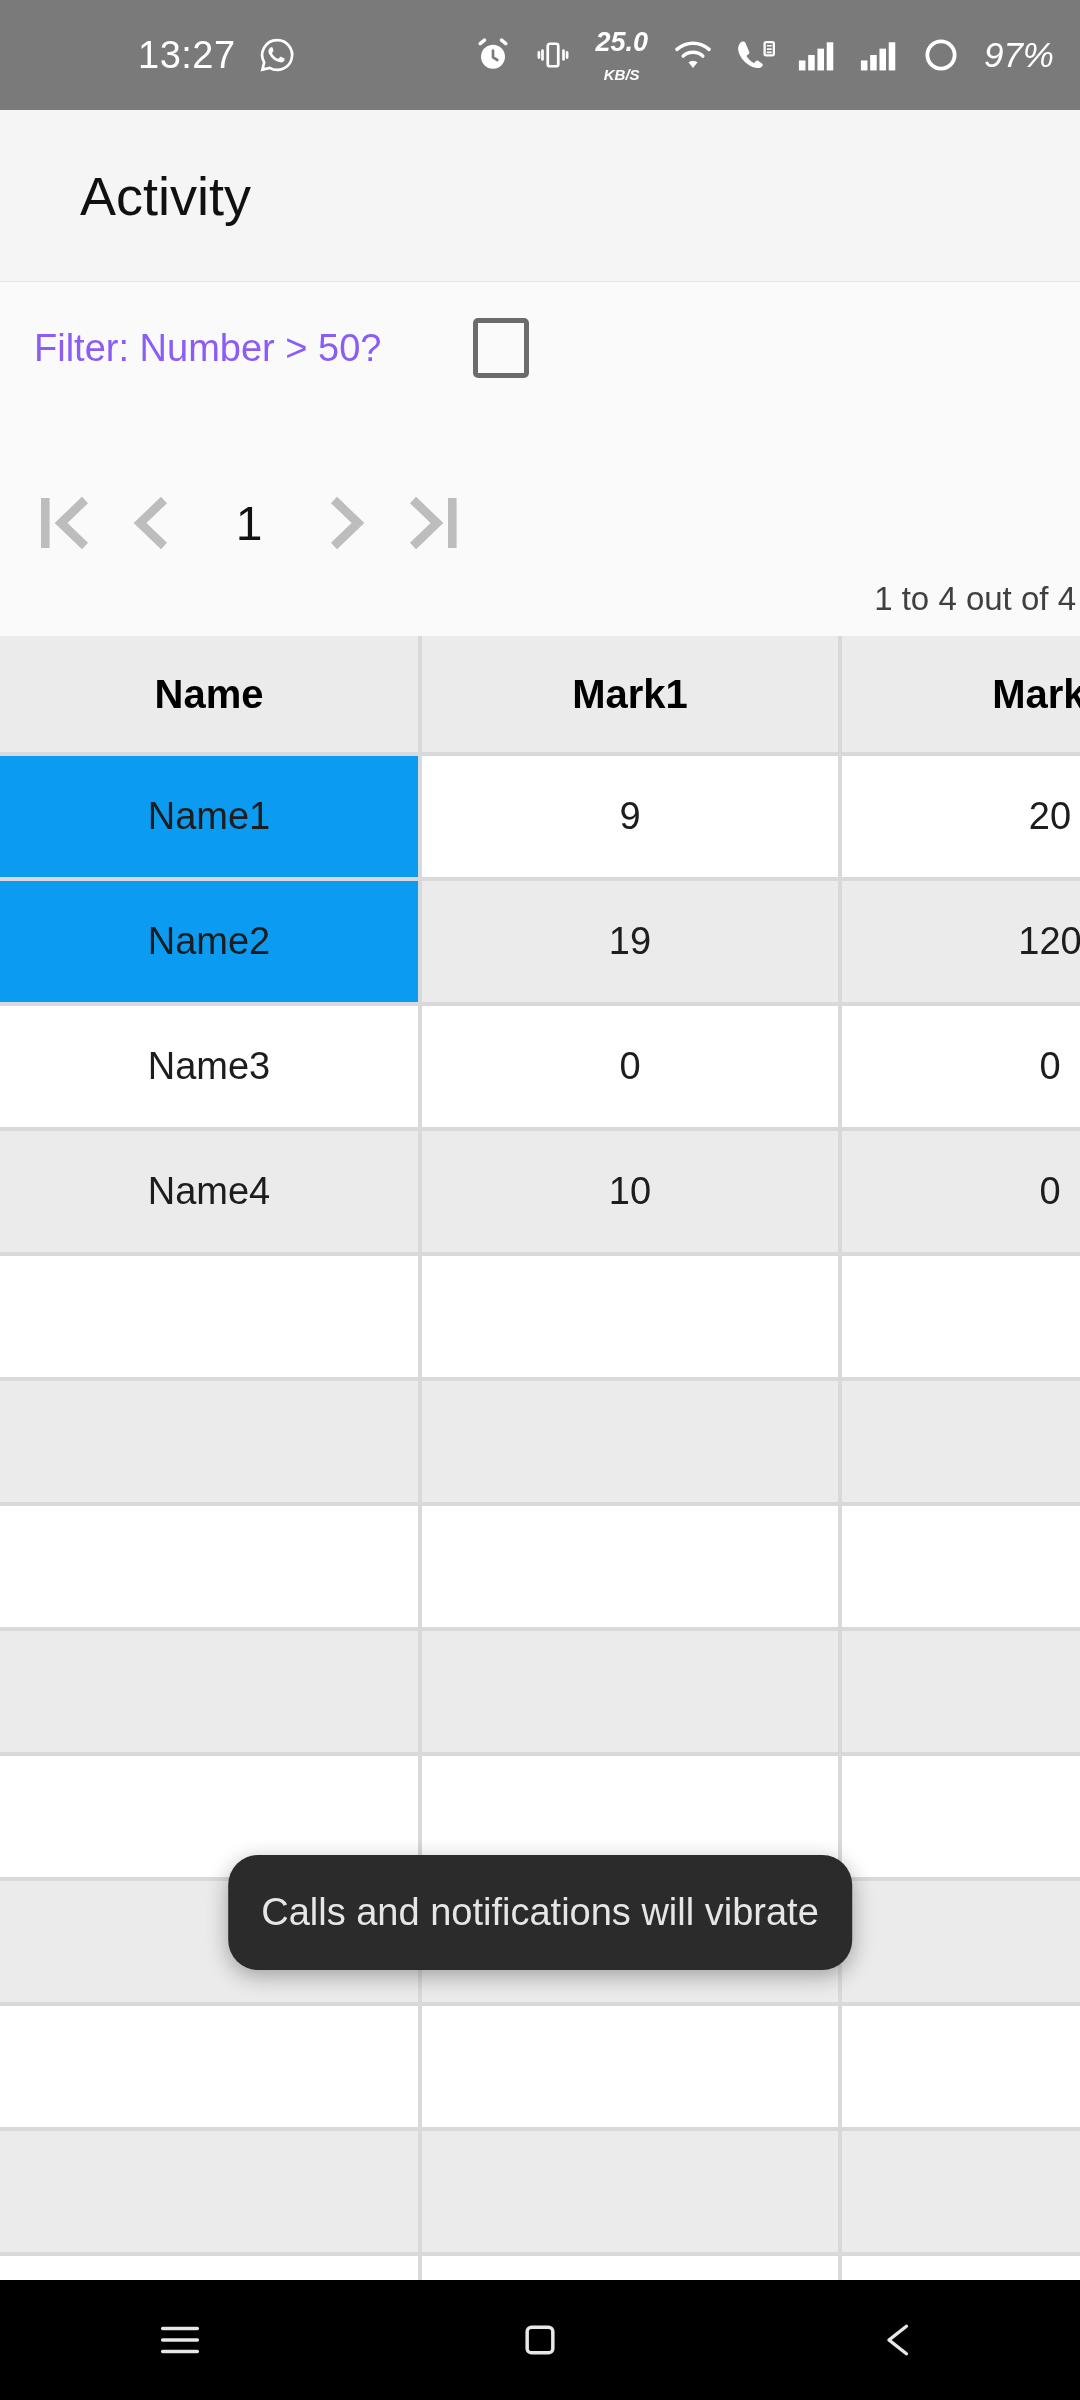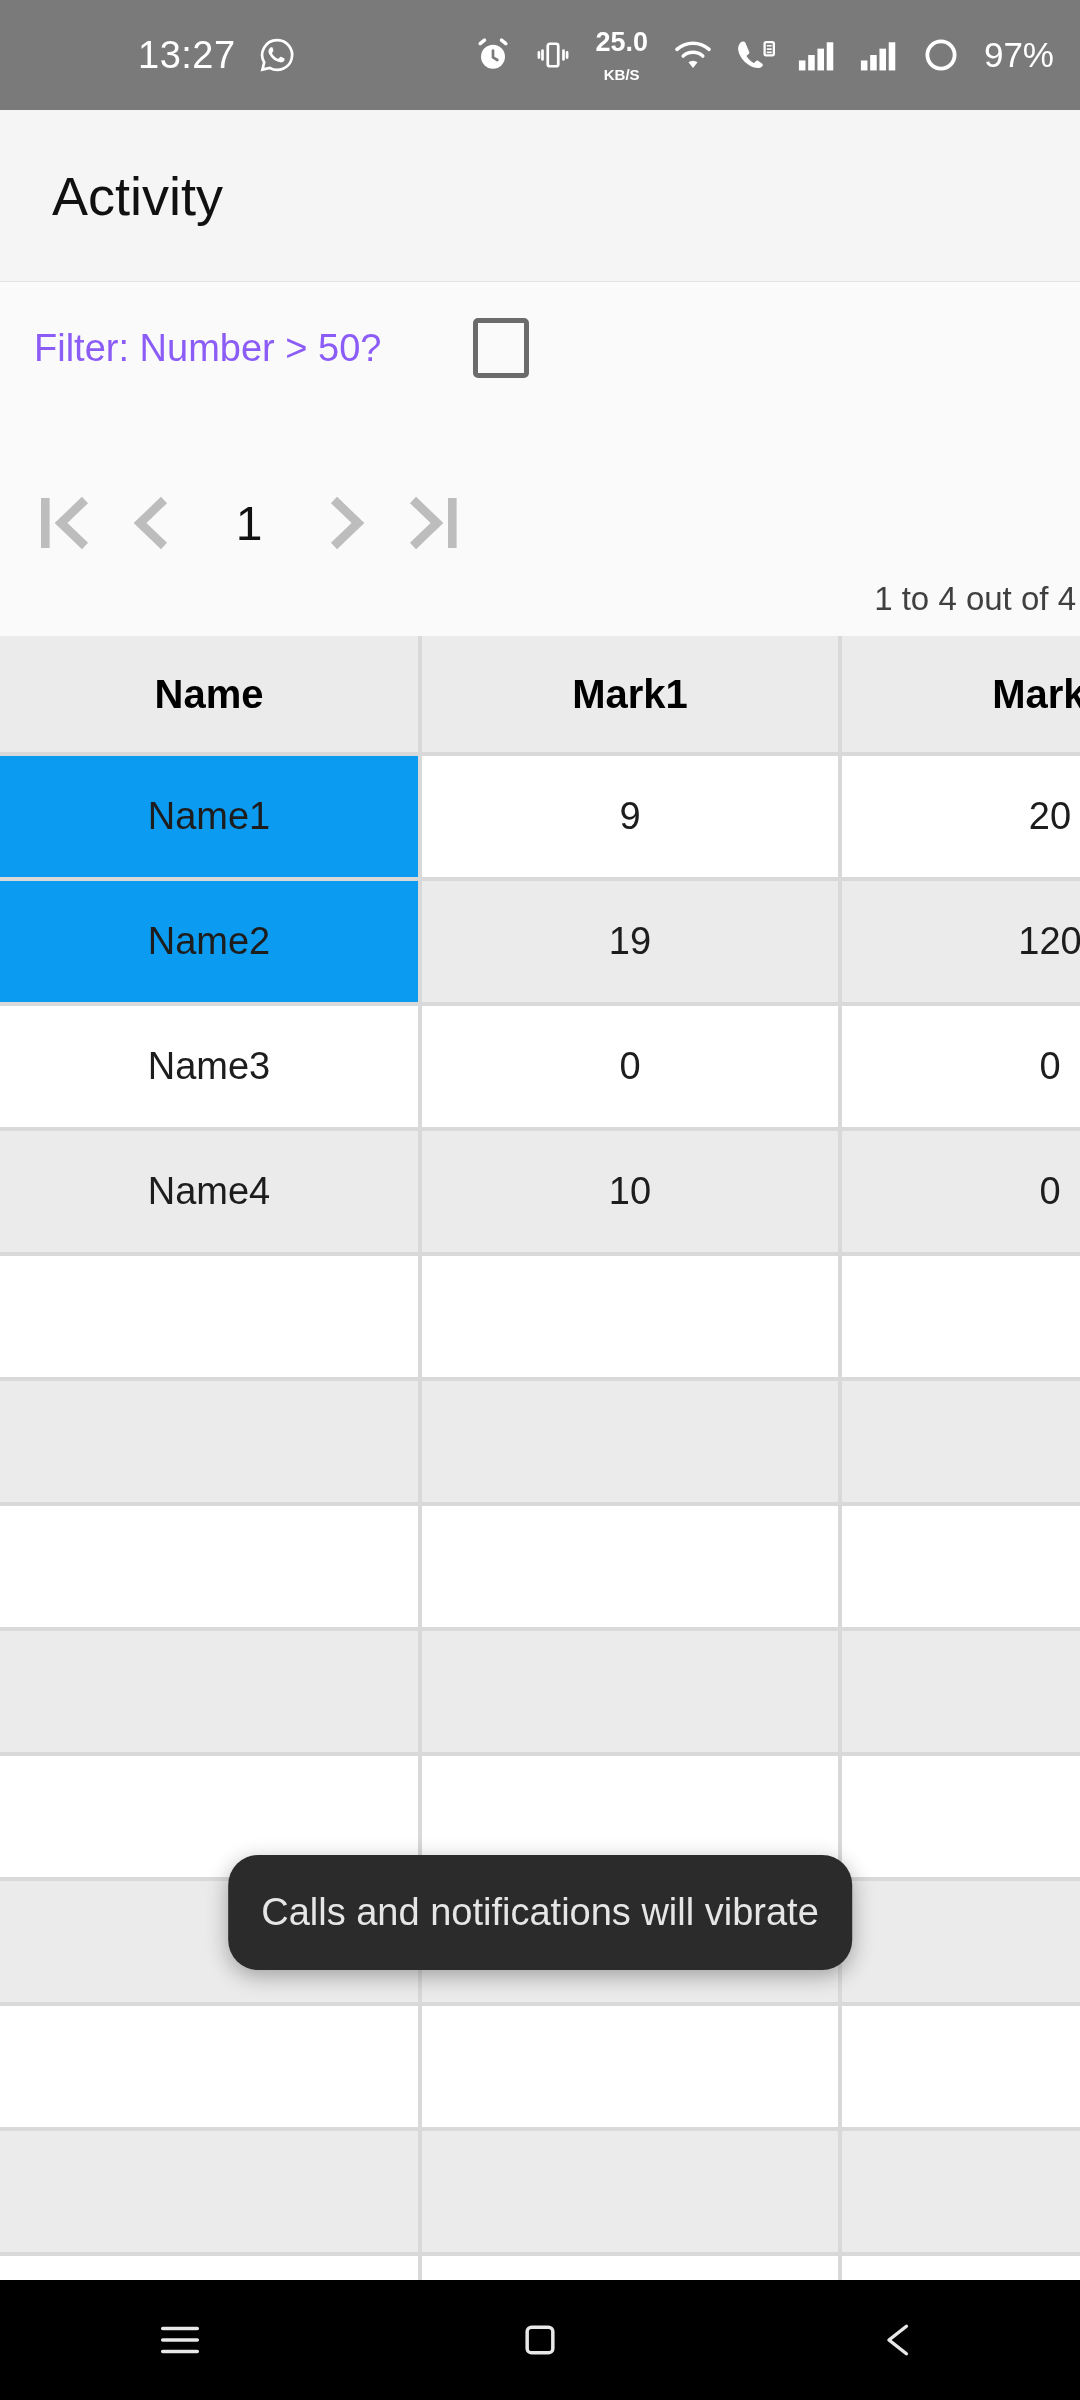--- a/index.html
+++ b/index.html
@@ -38,20 +38,21 @@
   .status-clock {
     font-size: 38px;
     letter-spacing: 0.5px;
     line-height: 1;
   }
   .status-right {
     margin-left: auto;
     display: flex;
     align-items: center;
     gap: 22px;
+    font-style: italic;
   }
   .sb-icon { display: block; }
   .netspeed {
     display: flex;
     flex-direction: column;
     align-items: center;
     line-height: 1;
     margin: 0 2px;
   }
   .netspeed .num { font-size: 27px; font-weight: bold; }
@@ -65,20 +66,21 @@
     display: flex;
     align-items: center;
     padding-left: 52px;
     flex: 0 0 auto;
     border-bottom: 1px solid #e4e4e4;
   }
   .app-title {
     font-size: 54px;
     color: #111111;
     font-weight: normal;
+    margin-left: 28px;
   }
 
   
   .filter-row {
     background: #fafafa;
     height: 132px;
     display: flex;
     align-items: center;
     padding-left: 34px;
     flex: 0 0 auto;

